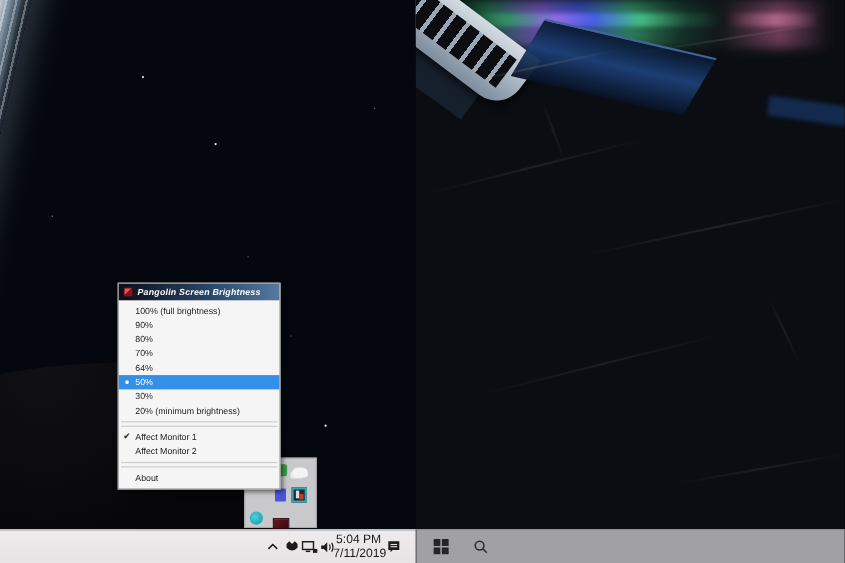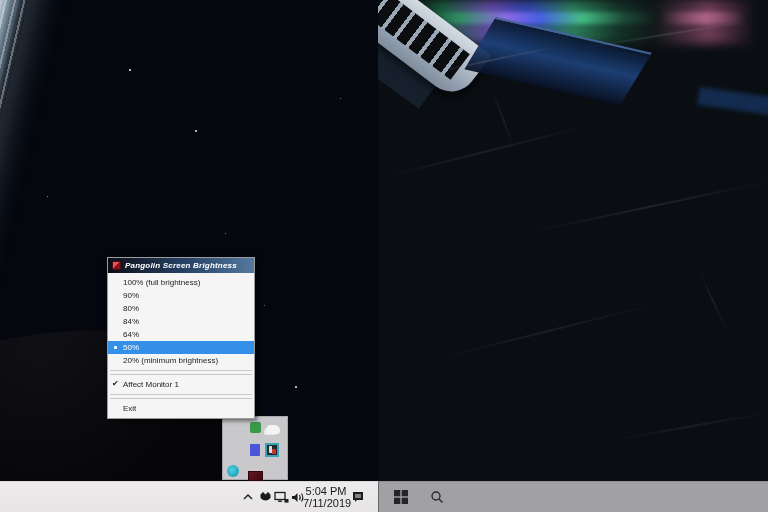--- a/index.html
+++ b/index.html
@@ -122,42 +122,48 @@
   <div class="mi">
       <span>100% (full brightness)</span>
     </div>
   <div class="mi">
       <span>90%</span>
     </div>
   <div class="mi">
       <span>80%</span>
     </div>
   <div class="mi">
-      <span>84%</span>
+      <span>70%</span>
     </div>
   <div class="mi">
       <span>64%</span>
     </div>
   <div class="mi sel">
     <span class="dot"></span>
     <span>50%</span>
   </div>
   <div class="mi">
+      <span>30%</span>
+    </div>
+  <div class="mi">
       <span>20% (minimum brightness)</span>
     </div>
   <div class="sep"></div>
   <div class="sep"></div>
   <div class="mi">
     <span class="check"></span>
     <span>Affect Monitor 1</span>
   </div>
-  <div class="sep"></div>
-  <div class="sep"></div>
-  <div class="mi">
-      <span>Exit</span>
+  <div class="mi">
+      <span>Affect Monitor 2</span>
+    </div>
+  <div class="sep"></div>
+  <div class="sep"></div>
+  <div class="mi">
+      <span>About</span>
     </div>
   <div class="menu-pad"></div>
 </div>
 
 <div class="abs taskbar-left">
   <div class="abs tbicon" style="left:240px;">
     <svg width="12" height="12" viewBox="0 0 12 12">
         <path d="M2 8 L6 4 L10 8" fill="none" stroke="#1c1c1c" stroke-width="1.4"></path>
       </svg>
   </div>

